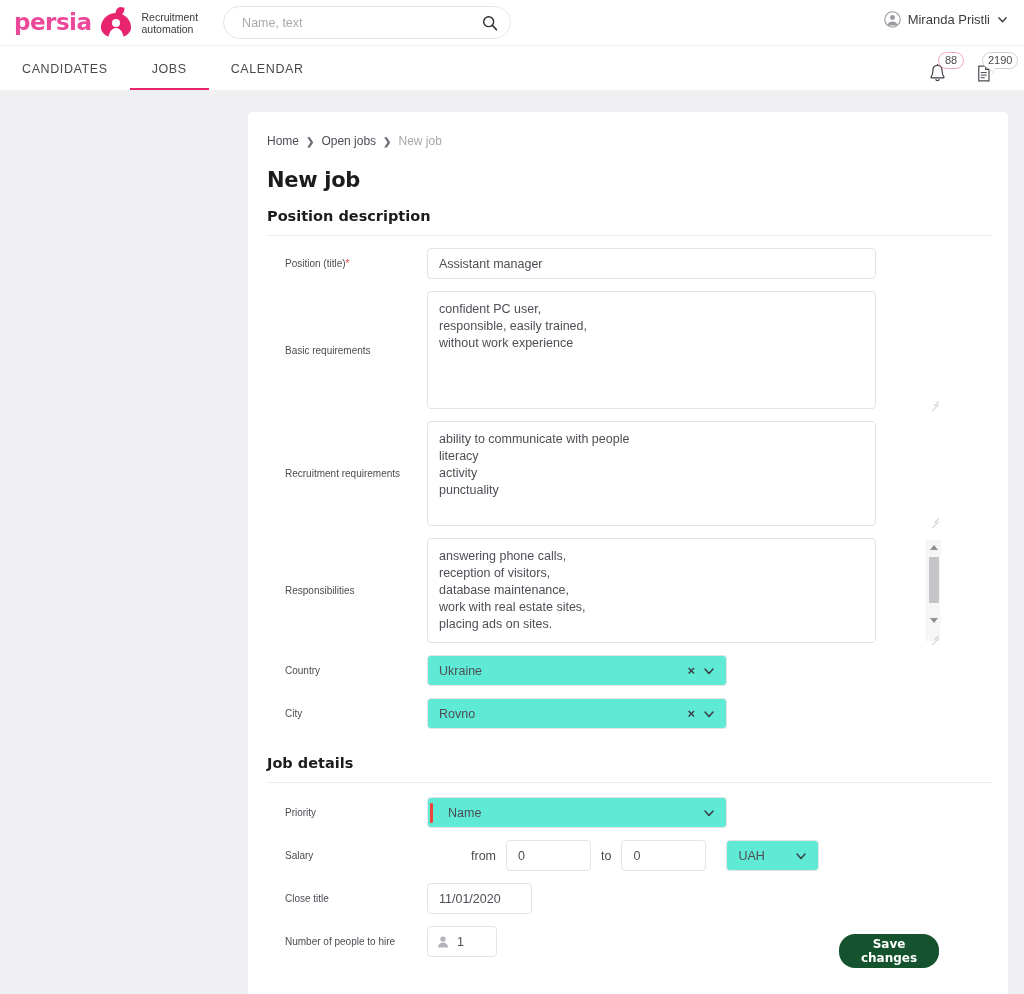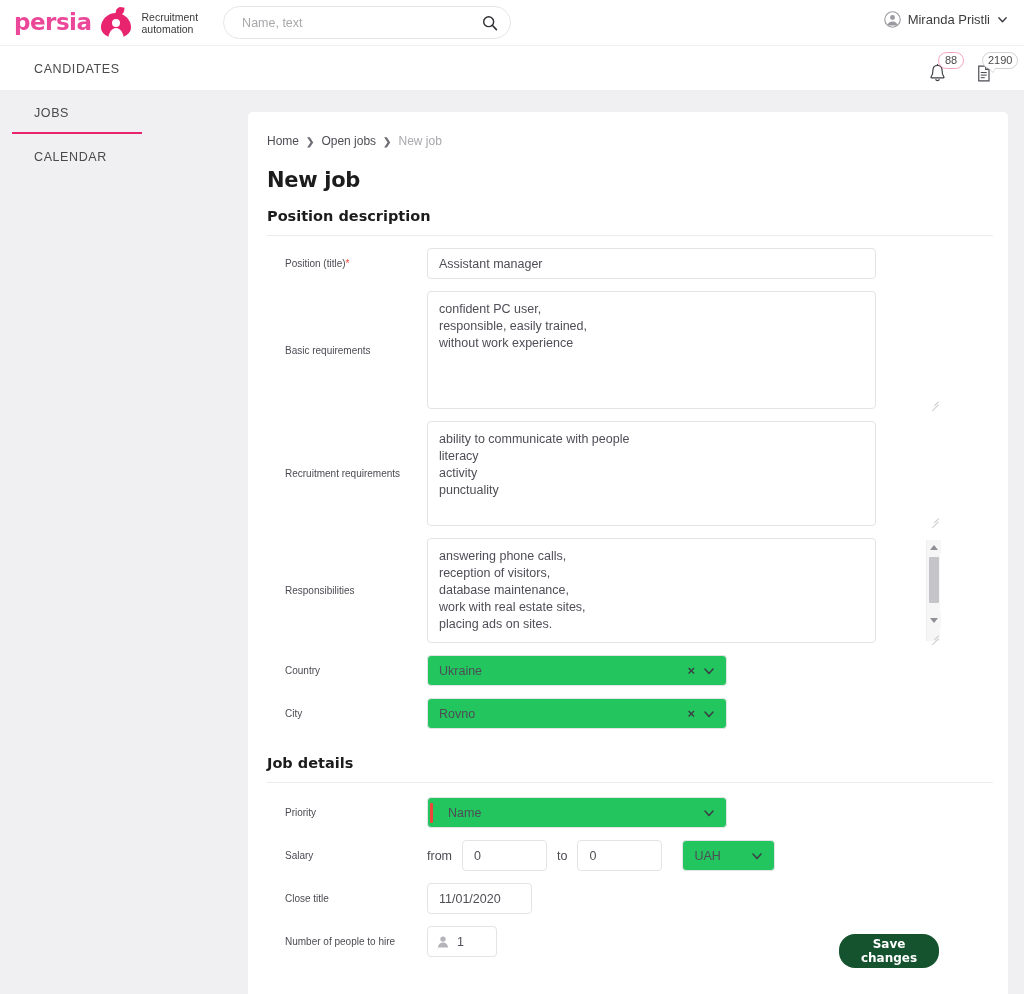--- a/index.html
+++ b/index.html
@@ -100,21 +100,21 @@
 
   
   .navbar {
     position: relative;
     height: 45px;
     background: #ffffff;
     border-top: 1px solid #efeef1;
     display: flex;
     align-items: flex-start;
   }
-  .tabs { display: flex; padding-left: 12px; flex-direction: column; }
+  .tabs { display: flex; padding-left: 0; }
   .tab {
     position: relative;
     padding: 16px 22px 14px;
     font-size: 12.5px;
     letter-spacing: 0.6px;
     color: #4a4a4a;
     cursor: pointer;
   }
   .tab.active::after {
     content: "";
@@ -291,21 +291,21 @@
     border-radius: 1px;
   }
 
   
   .sel {
     position: relative;
     width: 300px;
     height: 31px;
     border: 1px solid #e4e3e7;
     border-radius: 4px;
-    background: #22c55e;
+    background: #5eead4;
     display: flex;
     align-items: center;
     padding: 0 11px;
     cursor: pointer;
   }
   .sel .val { font-size: 12.5px; color: #4e4e56; flex: 1; }
   .sel .clear {
     font-size: 13px;
     color: #3d3d45;
     margin-right: 8px;
@@ -318,21 +318,21 @@
   .sel.priority .pbar {
     position: absolute;
     left: 2px; top: 5px;
     width: 3px; height: 20px;
     background: #f0453a;
     border-radius: 1px;
   }
   .sel.priority .val { padding-left: 9px; }
 
   
-  .sal-row { display: flex; align-items: center; }
+  .sal-row { display: flex; align-items: center; margin-left: 44px; }
   .sal-word { font-size: 12.5px; color: #4b4b53; }
   .sal-num {
     width: 85px; height: 31px;
     margin: 0 10px;
   }
   .sal-cur {
     width: 93px;
     margin-left: 10px;
   }
 

